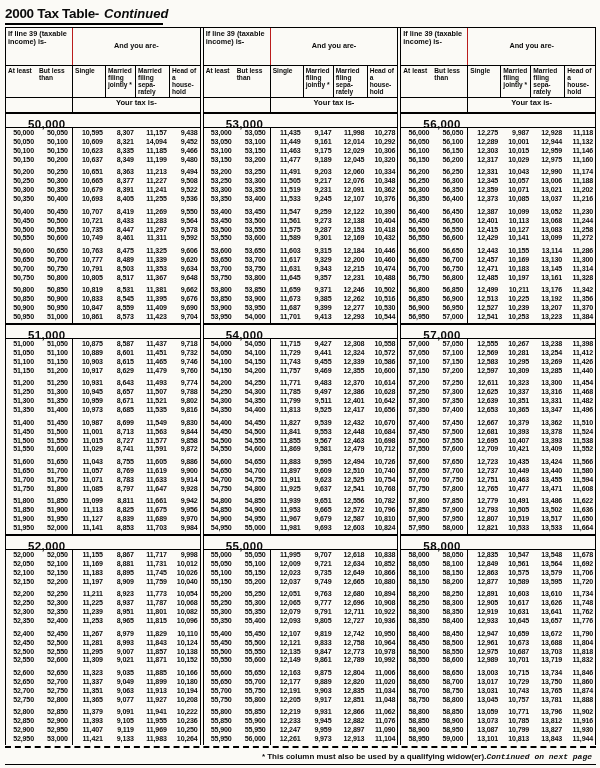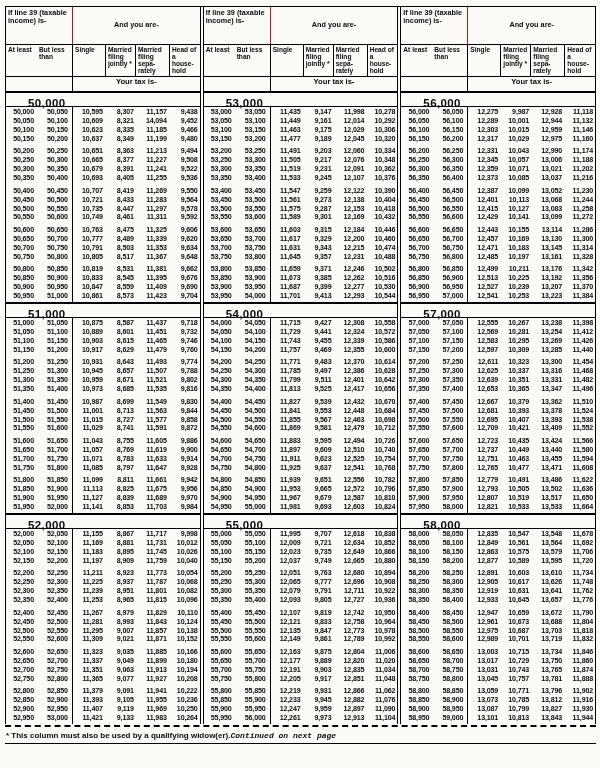--- a/index.html
+++ b/index.html
@@ -49,29 +49,32 @@
   .cell { text-align: right; }
   .c0 { width: 31px; padding-right: 3px; }
   .c1 { width: 35px; padding-right: 4px; }
   .c2 { width: 33px; padding-right: 2px; }
   .c3 { width: 30px; padding-right: 1px; }
   .c4 { width: 34px; padding-right: 2px; }
   .c5 { width: 31px; padding-right: 2px; }
 
   
   .footer { border-top: 2px dashed #000; border-bottom: 1.6px solid #000; margin-top: 1px;
-            display: flex; justify-content: flex-start; align-items: flex-end; padding: 4px 2px 3px 1px; }
+            display: flex; justify-content: flex-end; align-items: flex-end; padding: 4px 2px 3px 1px; }
   .footnote { font-size: 8px; font-weight: bold; }
   .continued { font-size: 8px; font-weight: bold; font-style: italic; padding-right: 2px; font-family: Liberation Mono, monospace; }
 </style>
 </head>
 <body>
 
 <div class="page">
 
+  <div class="title">
+    <span class="t-main">2000 Tax Table-</span><span class="t-cont">Continued</span>
+  </div>
 
   <div class="table">
 
     <div class="panel">
       <div class="phead">
         <div class="ph-row1">
           <div class="ph-income">If line 39 (taxable income) is-</div>
           <div class="ph-andyou">And you are-</div>
         </div>
         <div class="ph-row2">

